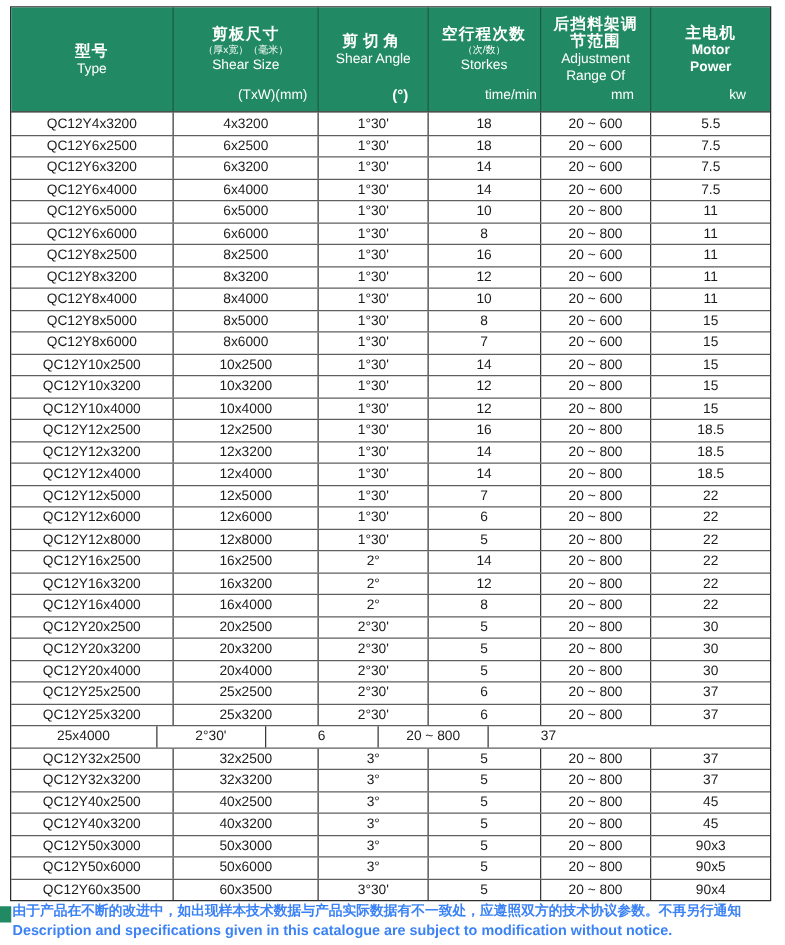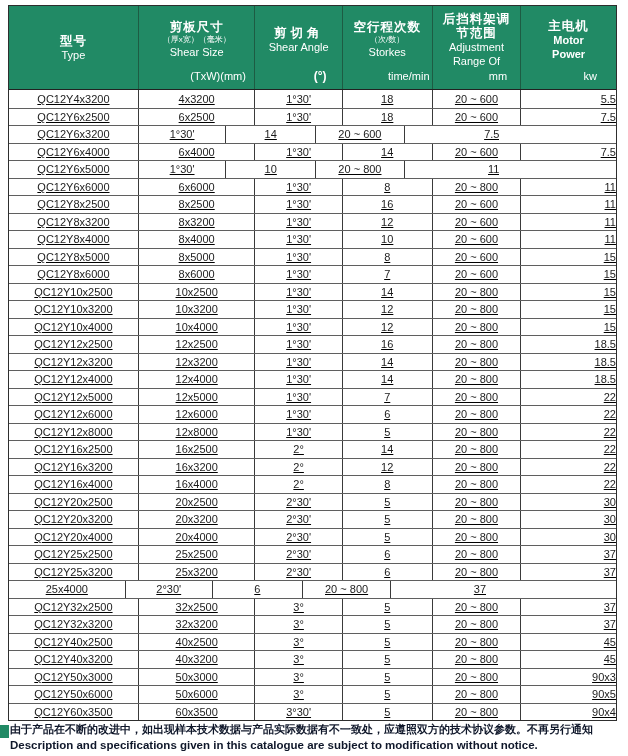--- a/index.html
+++ b/index.html
@@ -19,37 +19,37 @@
   .th-top{flex:1;display:flex;flex-direction:column;align-items:center;justify-content:center;}
   .th .zh{font-size:12.5px;font-weight:bold;line-height:14px;letter-spacing:1px;}
   .th .zh-spaced{letter-spacing:4px;text-align:center;}
   .th .sub{font-size:8px;line-height:10px;margin-top:1px;}
   .th .en{font-size:11px;line-height:13px;margin-top:1px;}
   .th .en-bold{font-weight:bold;}
   .th .unit{font-size:11px;line-height:13px;margin-bottom:3px;padding-left:43px;}
   .th .unit-bold{font-weight:bold;font-size:12px;}
 
   .tbody{border-top:1px solid #222;}
-  .tr{display:flex;height:17.5px;box-sizing:border-box;border-top:1px solid #5f5f5f;text-decoration:underline;}
+  .tr{display:flex;height:17.5px;box-sizing:border-box;border-top:1px solid #5f5f5f;}
   .tr:first-child{border-top:none;}
   .td{
     box-sizing:border-box;display:flex;align-items:center;justify-content:center;
     font-size:11px;color:#1c1c1c;border-right:1px solid #3a3a3a;overflow:hidden;white-space:nowrap;
   }
   .td:last-child{border-right:none;}
 
   .col-0{width:21.4%;}
   .col-1{width:19.2%;}
   .col-2{width:14.4%;}
   .col-3{width:14.8%;}
   .col-4{width:14.6%;text-align:center;}
-  .col-5{width:15.6%;justify-content:flex-end;}
+  .col-5{width:15.6%;}
 
   .green-mark{position:absolute;left:0;top:725px;width:9px;height:13px;}
-  .footer{position:absolute;left:10px;top:721px;width:612px;color:#0f172a;}
+  .footer{position:absolute;left:10px;top:721px;width:612px;color:#3b82f6;}
   .footer .zh{font-size:11px;font-weight:bold;line-height:16px;}
   .footer .en{font-size:11.5px;font-weight:bold;line-height:16px;}
 </style>
 </head>
 <body>
 
 <div class="page">
 
   <div class="spec-table">
     <div class="thead" style="background: rgb(33, 138, 101);">
@@ -112,35 +112,37 @@
         <div class="tr">
           <div class="td col-0">QC12Y6x2500</div>
           <div class="td col-1">6x2500</div>
           <div class="td col-2">1°30'</div>
           <div class="td col-3">18</div>
           <div class="td col-4">20 ~ 600</div>
           <div class="td col-5">7.5</div>
         </div>
         <div class="tr">
           <div class="td col-0">QC12Y6x3200</div>
+          <div class="td col-1">6x3200</div>
           <div class="td col-2">1°30'</div>
           <div class="td col-3">14</div>
           <div class="td col-4">20 ~ 600</div>
           <div class="td col-5">7.5</div>
         </div>
         <div class="tr">
           <div class="td col-0">QC12Y6x4000</div>
           <div class="td col-1">6x4000</div>
           <div class="td col-2">1°30'</div>
           <div class="td col-3">14</div>
           <div class="td col-4">20 ~ 600</div>
           <div class="td col-5">7.5</div>
         </div>
         <div class="tr">
           <div class="td col-0">QC12Y6x5000</div>
+          <div class="td col-1">6x5000</div>
           <div class="td col-2">1°30'</div>
           <div class="td col-3">10</div>
           <div class="td col-4">20 ~ 800</div>
           <div class="td col-5">11</div>
         </div>
         <div class="tr">
           <div class="td col-0">QC12Y6x6000</div>
           <div class="td col-1">6x6000</div>
           <div class="td col-2">1°30'</div>
           <div class="td col-3">8</div>

